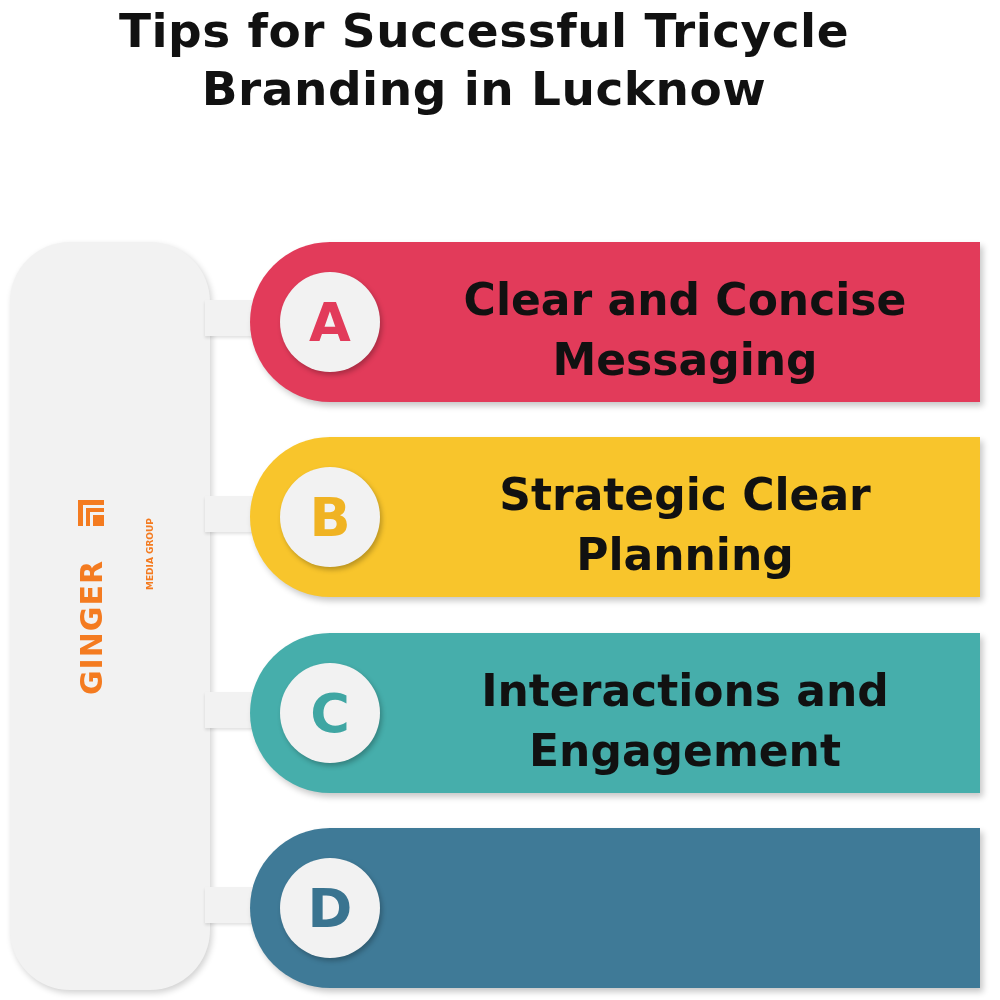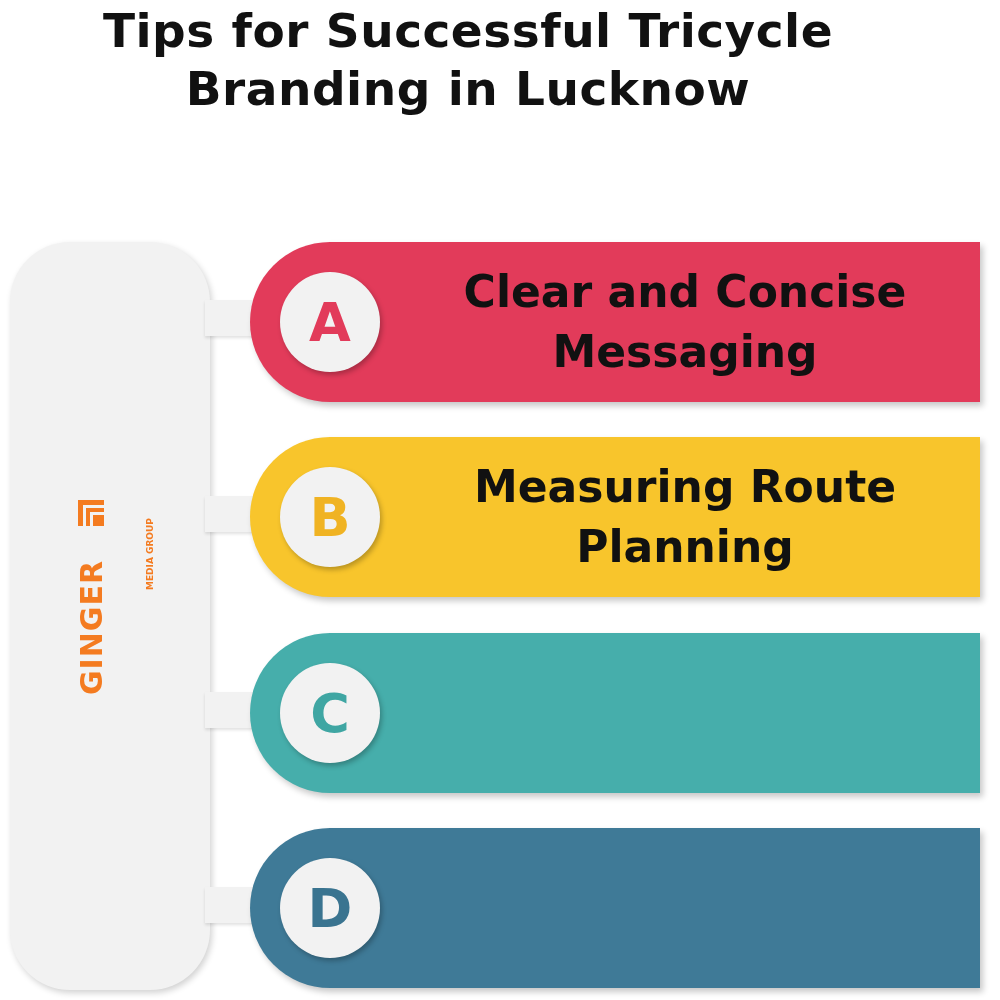--- a/index.html
+++ b/index.html
@@ -1,27 +1,27 @@
 <!DOCTYPE html>
 <html><head>
 <meta charset="utf-8">
 <style>
   html,body{margin:0;padding:0;}
   body{width:1000px;height:1000px;background:#ffffff;position:relative;overflow:hidden;font-family:"DejaVu Sans","Liberation Sans",sans-serif;}
-  .title{position:absolute;left:0;top:2px;width:936px;text-align:center;font-weight:bold;font-size:47px;line-height:58px;color:#111;letter-spacing:0.5px;}
+  .title{position:absolute;left:16px;top:2px;width:936px;text-align:center;font-weight:bold;font-size:47px;line-height:58px;color:#111;letter-spacing:0.5px;}
   .panel{position:absolute;left:10px;top:242px;width:200px;height:748px;background:#f2f2f2;border-radius:60px;box-shadow:2px 3px 6px rgba(0,0,0,0.18);}
   .logo{position:absolute;left:78px;top:500px;width:70px;height:180px;}
   .logo-mark{position:absolute;left:0;top:0;width:26px;height:26px;}
   .logo-text{position:absolute;left:-62px;top:110px;transform:rotate(-90deg);transform-origin:center;white-space:nowrap;width:150px;text-align:center;}
   .logo-main{font-weight:bold;font-size:30px;color:#f47b20;letter-spacing:1px;font-family:"DejaVu Sans",sans-serif;}
   .logo-sub{position:absolute;left:67px;top:90px;transform:rotate(-90deg);transform-origin:left top;font-size:9px;font-weight:bold;color:#f47b20;white-space:nowrap;}
   .connector{position:absolute;left:205px;width:110px;height:36px;background:#f2f2f2;box-shadow:0 2px 3px rgba(0,0,0,0.12);}
   .band{position:absolute;left:250px;width:730px;height:160px;border-radius:80px 0 0 80px;box-shadow:3px 4px 6px rgba(0,0,0,0.22);}
   .circle{position:absolute;left:30px;top:30px;width:100px;height:100px;border-radius:50%;background:#f2f2f2;box-shadow:2px 3px 5px rgba(0,0,0,0.25);display:flex;align-items:center;justify-content:center;font-weight:bold;font-size:54px;font-family:"DejaVu Sans",sans-serif;}
-  .band-text{position:absolute;left:150px;top:0;width:570px;height:160px;display:flex;align-items:center;justify-content:center;text-align:center;font-weight:bold;font-size:44px;line-height:60px;color:#111;}
+  .band-text{position:absolute;left:150px;top:8px;width:570px;height:160px;display:flex;align-items:center;justify-content:center;text-align:center;font-weight:bold;font-size:44px;line-height:60px;color:#111;}
 </style>
 </head>
 <body>
 
 <div class="title">Tips for Successful Tricycle Branding in Lucknow</div>
 
 <div class="panel"></div>
 
 <div class="logo">
   <svg class="logo-mark" viewBox="0 0 26 26">
@@ -42,22 +42,23 @@
 <div class="connector" style="top:692px;"></div>
 <div class="connector" style="top:887px;"></div>
 
 <div class="band" style="top:242px;background:#e23b5a;">
   <div class="circle" style="color:#e23b5a;">A</div>
   <div class="band-text">Clear and Concise Messaging</div>
 </div>
 
 <div class="band" style="top:437px;background:#f8c52c;">
   <div class="circle" style="color:#f0b323;">B</div>
-  <div class="band-text">Measuring Route Planning</div>
+  <div class="band-text">Strategic Clear Planning</div>
 </div>
 
 <div class="band" style="top:633px;background:#46aeab;">
   <div class="circle" style="color:#3fa6a3;">C</div>
+  <div class="band-text">Interactions and Engagement</div>
 </div>
 
 <div class="band" style="top:828px;background:#3f7a97;">
   <div class="circle" style="color:#3a7490;">D</div>
 </div>
 
 </body></html>

